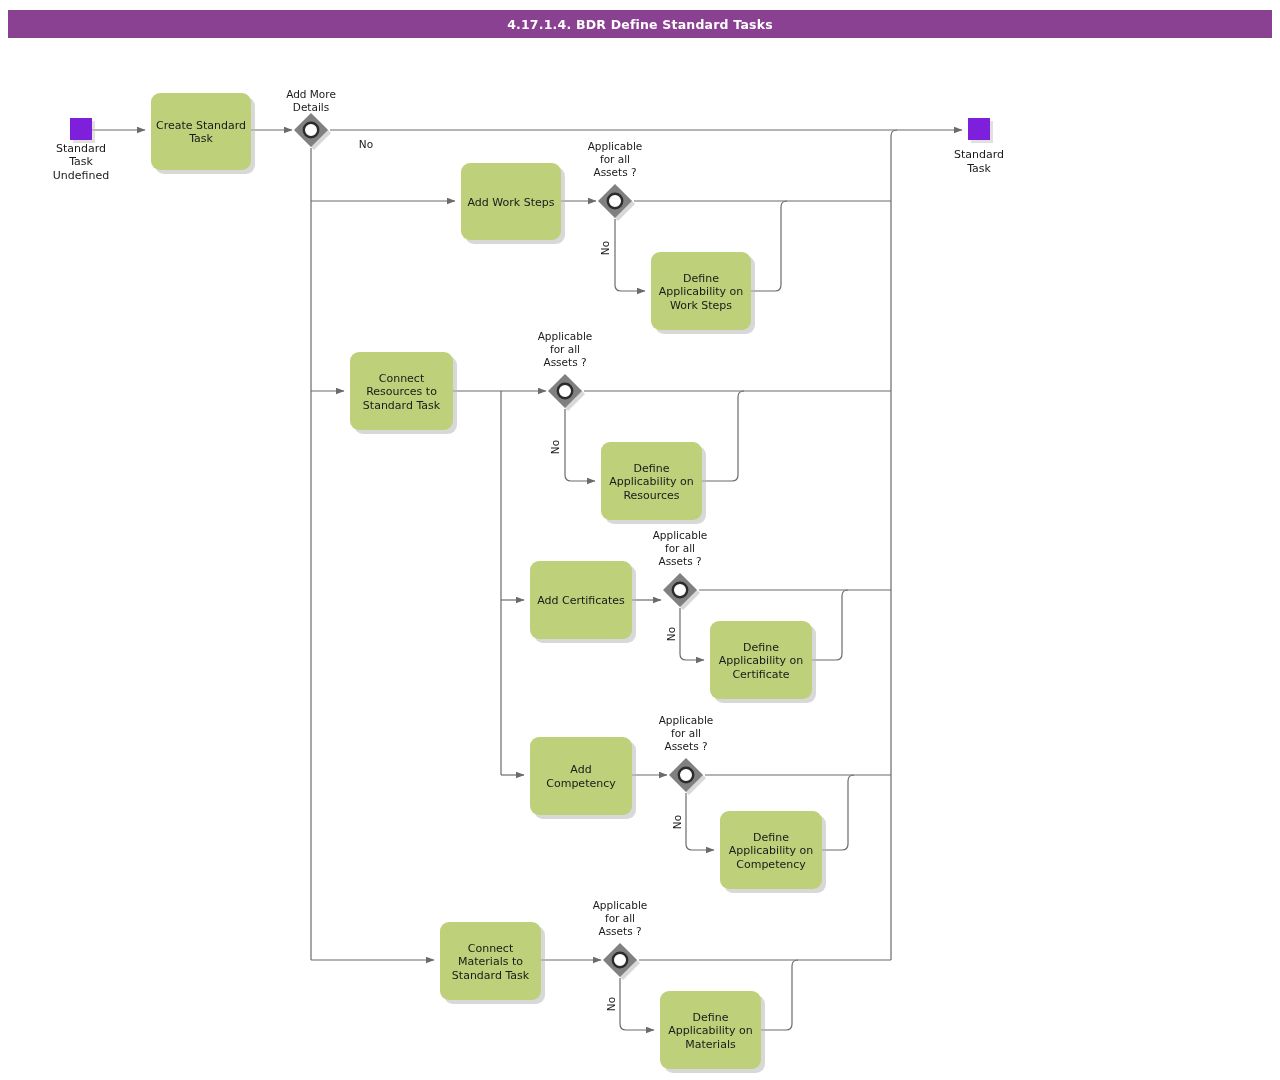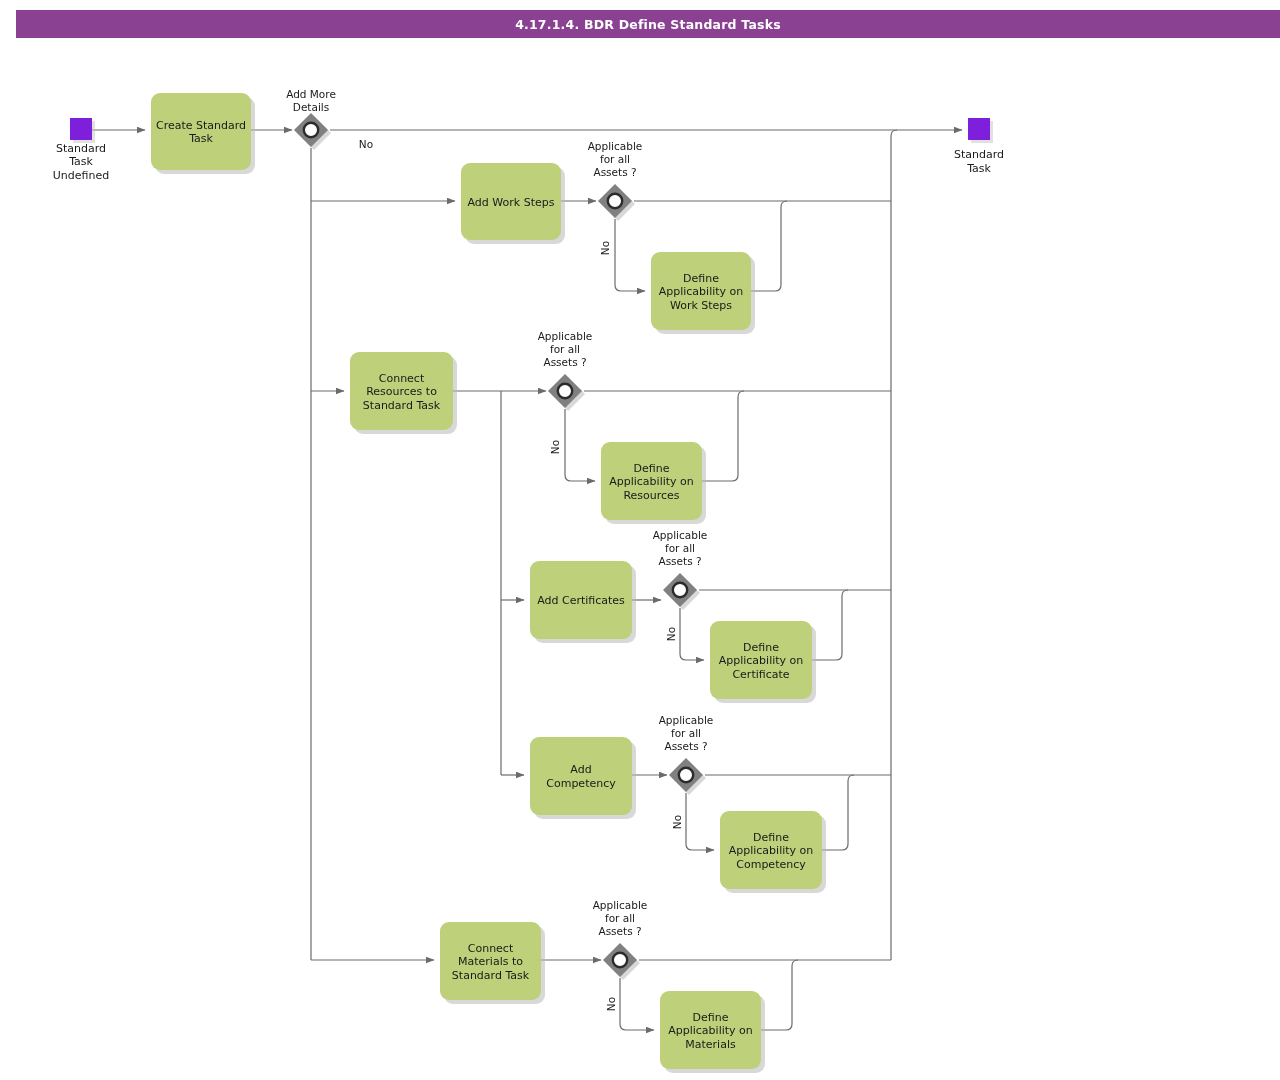--- a/index.html
+++ b/index.html
@@ -1,18 +1,18 @@
 <!DOCTYPE html>
 <html><head>
 <meta charset="utf-8">
 <style>
   html,body{margin:0;padding:0;background:#ffffff;}
   body{width:1280px;height:1080px;overflow:hidden;font-family:"DejaVu Sans",sans-serif;}
   #page{position:relative;width:1280px;height:1080px;background:#fff;}
-  #title-bar{position:absolute;left:16px;top:10px;width:1264px;height:28px;
+  #title-bar{position:absolute;left:8px;top:10px;width:1264px;height:28px;
     background:#8a4191;display:flex;align-items:center;justify-content:center;}
   #title-bar .title-text{color:#ffffff;font-size:12.5px;font-weight:bold;
     font-family:"DejaVu Sans",sans-serif;letter-spacing:.2px;}
   #canvas{position:absolute;left:0;top:0;width:1280px;height:1080px;}
   svg{display:block;}
   .flow{fill:none;stroke:#6b6b6b;stroke-width:1.2;}
   .taskrect{fill:#bed07a;stroke:none;}
   .taskshadow{fill:#b8b8b8;opacity:.55;}
   .tasklabel{font-family:"DejaVu Sans",sans-serif;font-size:11px;fill:#1a1a1a;}
   .evtlabel{font-family:"DejaVu Sans",sans-serif;font-size:11px;fill:#1a1a1a;}

